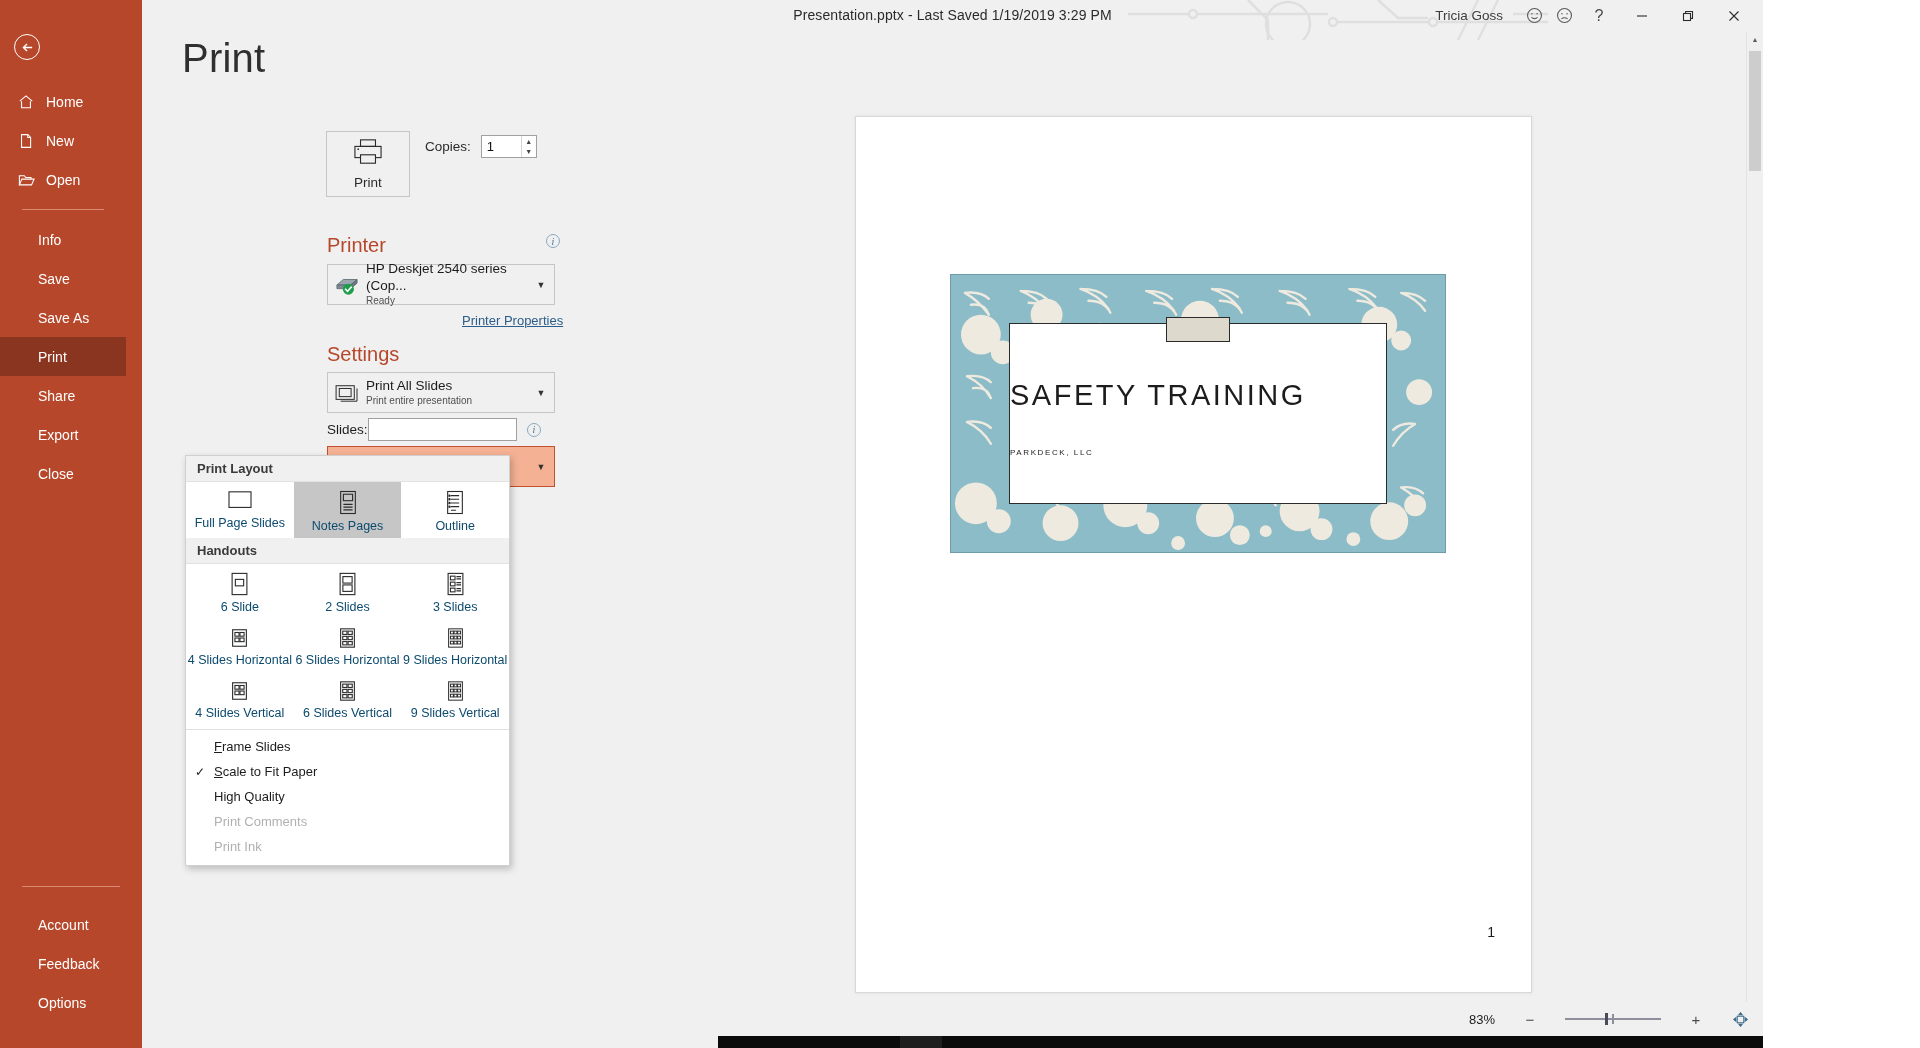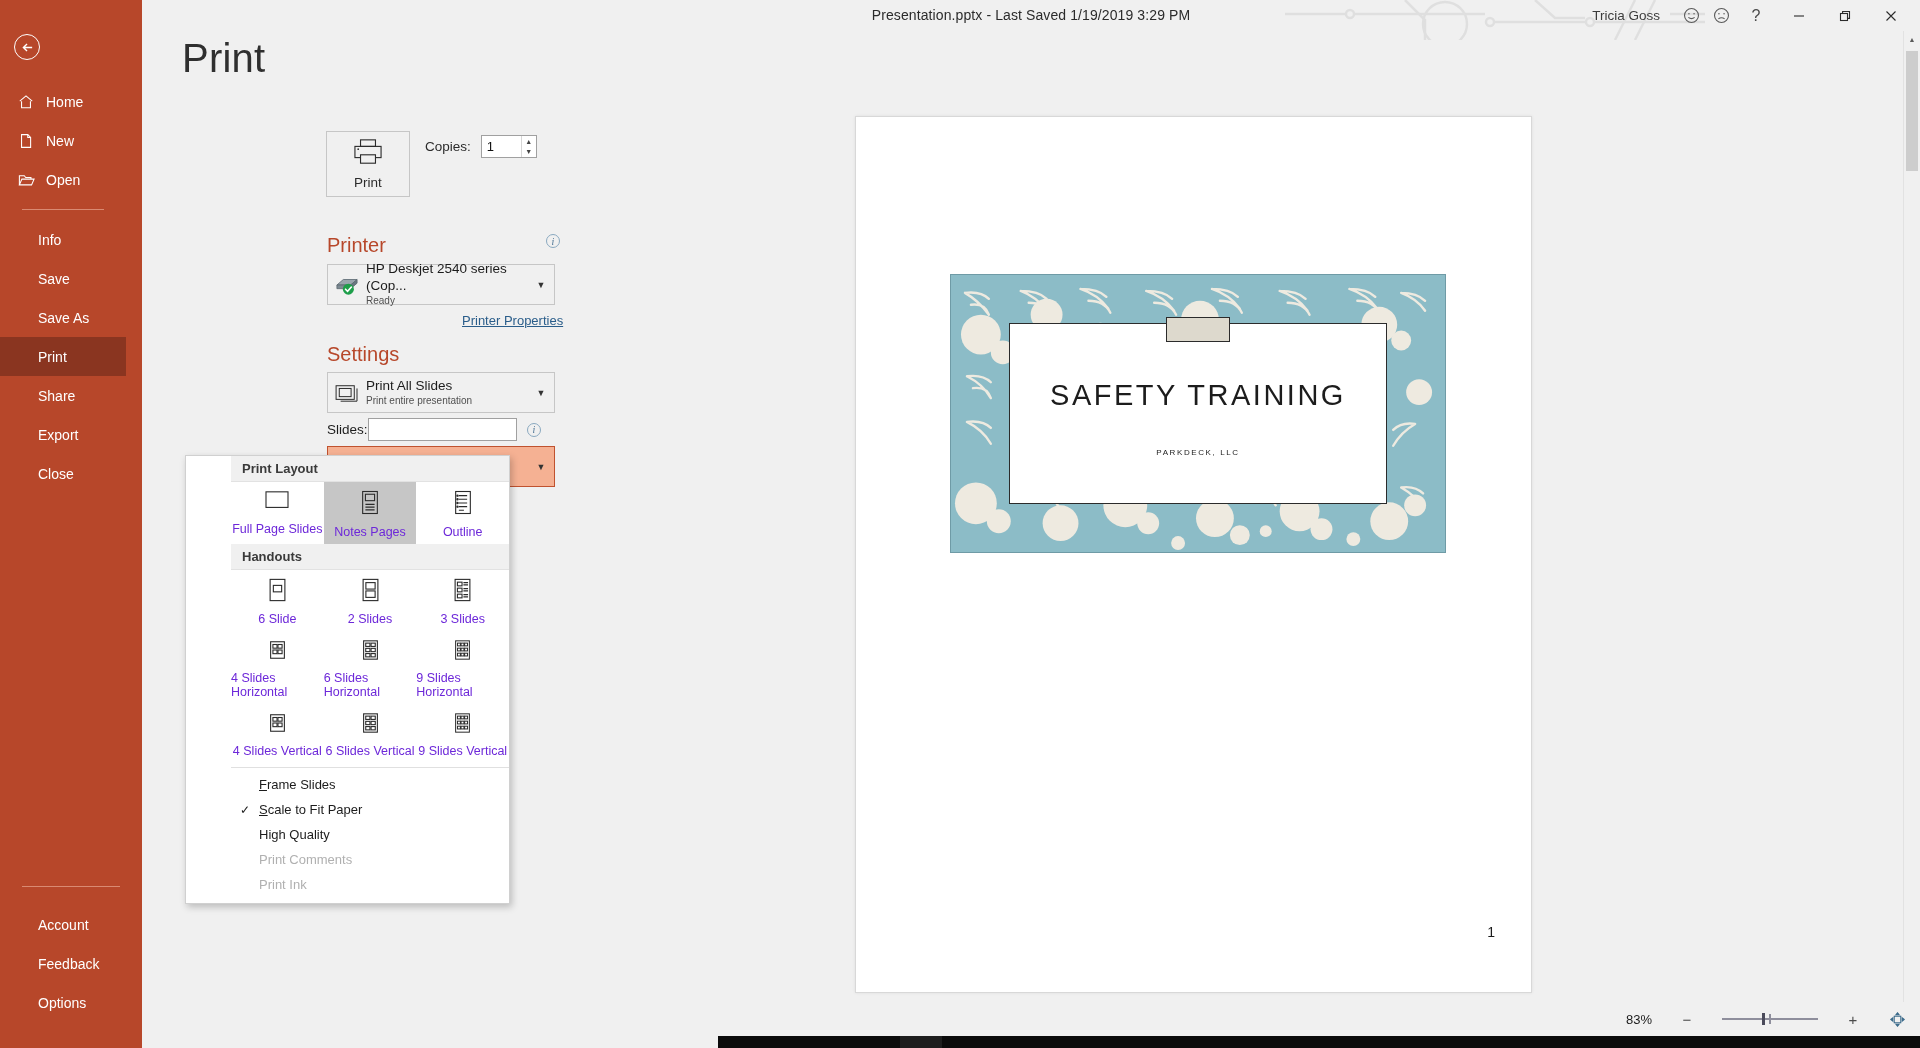--- a/index.html
+++ b/index.html
@@ -4,21 +4,21 @@
 <style>
   * { box-sizing: border-box; margin: 0; padding: 0; }
   html, body {
     width: 1920px; height: 1048px;
     font-family: "Liberation Sans", sans-serif;
     background: #ffffff;
     overflow: hidden;
   }
   #app {
     position: relative;
-    width: 1920px; height: 1048px;
+    width: 1763px; height: 1048px;
     background: #f0f0f0;
   }
 
   
   .titlebar {
     position: absolute; top: 0; left: 142px; right: 0; height: 31px;
     background: #f0f0f0;
     display: flex; align-items: center;
     z-index: 30;
   }
@@ -154,34 +154,33 @@
   }
 
   
   .dropdown {
     position: absolute; left: 185px; top: 455px;
     width: 325px;
     background: #ffffff;
     border: 1px solid #d0d0d0;
     box-shadow: 2px 3px 7px rgba(0,0,0,.22);
     z-index: 40;
-    padding-left: 45px;
   }
   .dd-group {
     background: #f0f0f0; border-bottom: 1px solid #e2e2e2;
     font-size: 13px; font-weight: bold; color: #3a3a3a;
     padding: 5px 0 5px 11px;
   }
   .dd-grid { display: flex; }
   .dd-cell {
     flex: 1; padding: 8px 0 5px 0;
     display: flex; flex-direction: column; align-items: center; cursor: pointer;
   }
   .dd-cell.selected { background: #c6c6c6; }
-  .dd-cell .cname { font-size: 12.5px; color: #6d28d9; margin-top: 6px; }
+  .dd-cell .cname { font-size: 12.5px; color: #0c4a6e; }
   .dd-sep { height: 1px; background: #e0e0e0; margin: 4px 0; }
   .dd-check {
     height: 25px; display: flex; align-items: center; cursor: pointer;
     font-size: 13px; color: #1c1c1c;
   }
   .dd-check .chk { width: 28px; text-align: center; font-size: 12px; color: #1c1c1c; }
   .dd-check.disabled { color: #b0b0b0; cursor: default; }
   .dd-check .acckey { text-decoration: underline; }
 
   
@@ -198,21 +197,21 @@
   .slide {
     position: absolute; left: 94px; top: 157px;
     width: 496px; height: 279px;
     background: #8cbcc7;
     border: 1px solid #6f9ba6;
     overflow: hidden;
   }
   .slide-inner {
     position: absolute; left: 58px; top: 48px; right: 58px; bottom: 48px;
     background: #ffffff; border: 1px solid #2b2b2b;
-    display: flex; flex-direction: column; align-items: center; justify-content: center;
+    display: flex; flex-direction: column; justify-content: center;
   }
   .slide-tab {
     position: absolute; left: 50%; transform: translateX(-50%); top: 42px;
     width: 64px; height: 25px; background: #ddd9cd; border: 1px solid #2b2b2b;
     z-index: 3;
   }
   .slide-title {
     font-size: 29px; color: #1c1c1c; letter-spacing: 2.5px;
     font-weight: 300; font-family: "Liberation Sans", sans-serif;
     margin-top: 8px;

